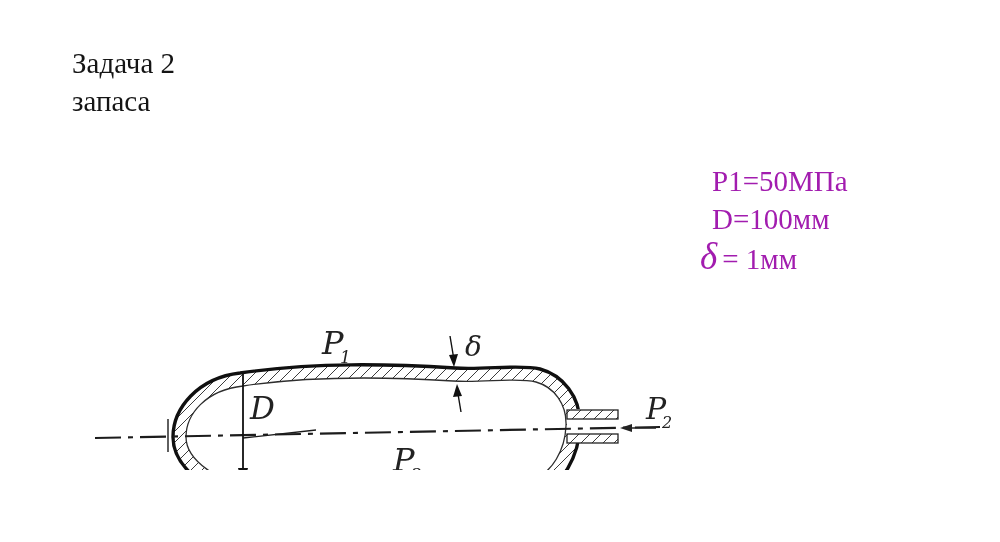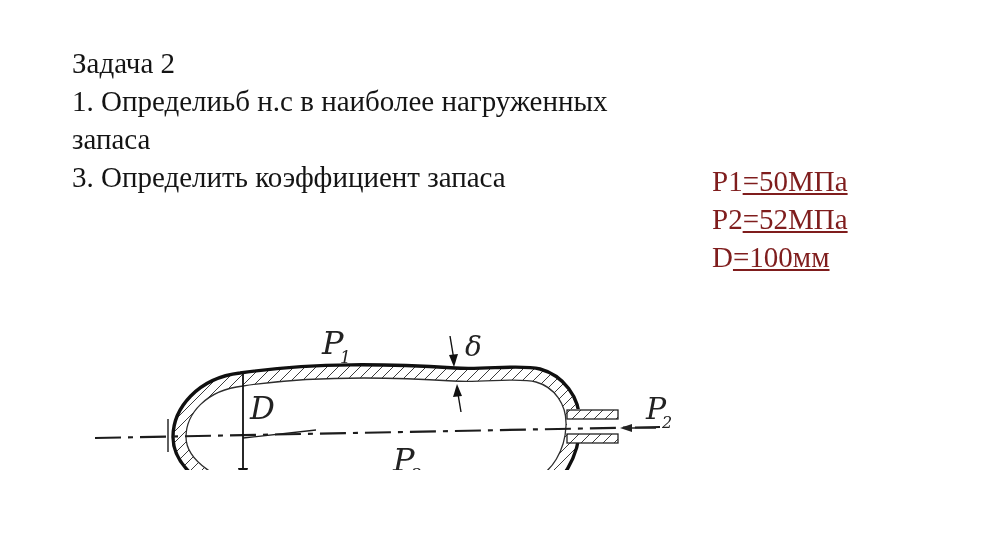--- a/index.html
+++ b/index.html
@@ -10,21 +10,21 @@
   }
   
   .problem{
     position:absolute;left:72px;top:44px;
     font-size:29px;line-height:38px;color:#141414;
   }
   .problem div{white-space:nowrap;}
   
   .params{
     position:absolute;left:712px;top:162px;
-    font-size:29px;color:#7f1d1d;text-decoration:underline;
+    font-size:29px;color:#a21caf;
   }
   .param-row{white-space:nowrap;height:38px;line-height:38px;}
   .param-sym{display:inline-block;}
   .param-sub{font-size:16px;font-style:italic;vertical-align:-9px;}
   .hand-row .param-sym{
     font-style:italic;font-size:37px;
     margin-right:5px;margin-left:-12px;
   }
   .hand-row.sigma-row .param-sym{margin-left:-18px;margin-right:1px;}
   
@@ -34,29 +34,27 @@
     font-style:italic;fill:#222;
   }
 </style>
 </head>
 <body>
 
 <div class="screen">
 
   <div class="problem">
     <div>Задача 2</div>
-    <div>1. Определиьб н.с в наиболее нагруженных</div>
     <div>запаса</div>
-    <div>3. Определить коэффициент запаса</div>
   </div>
 
   <div class="params">
     <div class="param-row"><span class="param-sym">P1</span><span class="param-sub"></span><span>=50МПа</span></div>
-    <div class="param-row"><span class="param-sym">P2</span><span class="param-sub"></span><span>=52МПа</span></div>
     <div class="param-row"><span class="param-sym">D</span><span class="param-sub"></span><span>=100мм</span></div>
+    <div class="param-row hand-row"><span class="param-sym">δ</span><span class="param-sub"></span><span>= 1мм</span></div>
   </div>
 
   <svg class="diagram" width="700" height="218" viewBox="0 0 700 218">
     <defs>
       <pattern id="hatch" width="11" height="11" patternUnits="userSpaceOnUse">
         <path d="M0,11 L11,0" stroke="#3c3c3c" stroke-width="1" fill="none"></path>
       </pattern>
     </defs>
 
     <path d="M 83,119 C 83,90 108,60 150,55 C 225,44 300,46 365,50 C 395,52 430,46 450,51 C 472,57 491,78 490,108 C 489,138 472,168 450,175 C 390,188 240,190 160,182 C 118,178 83,148 83,119 Z

